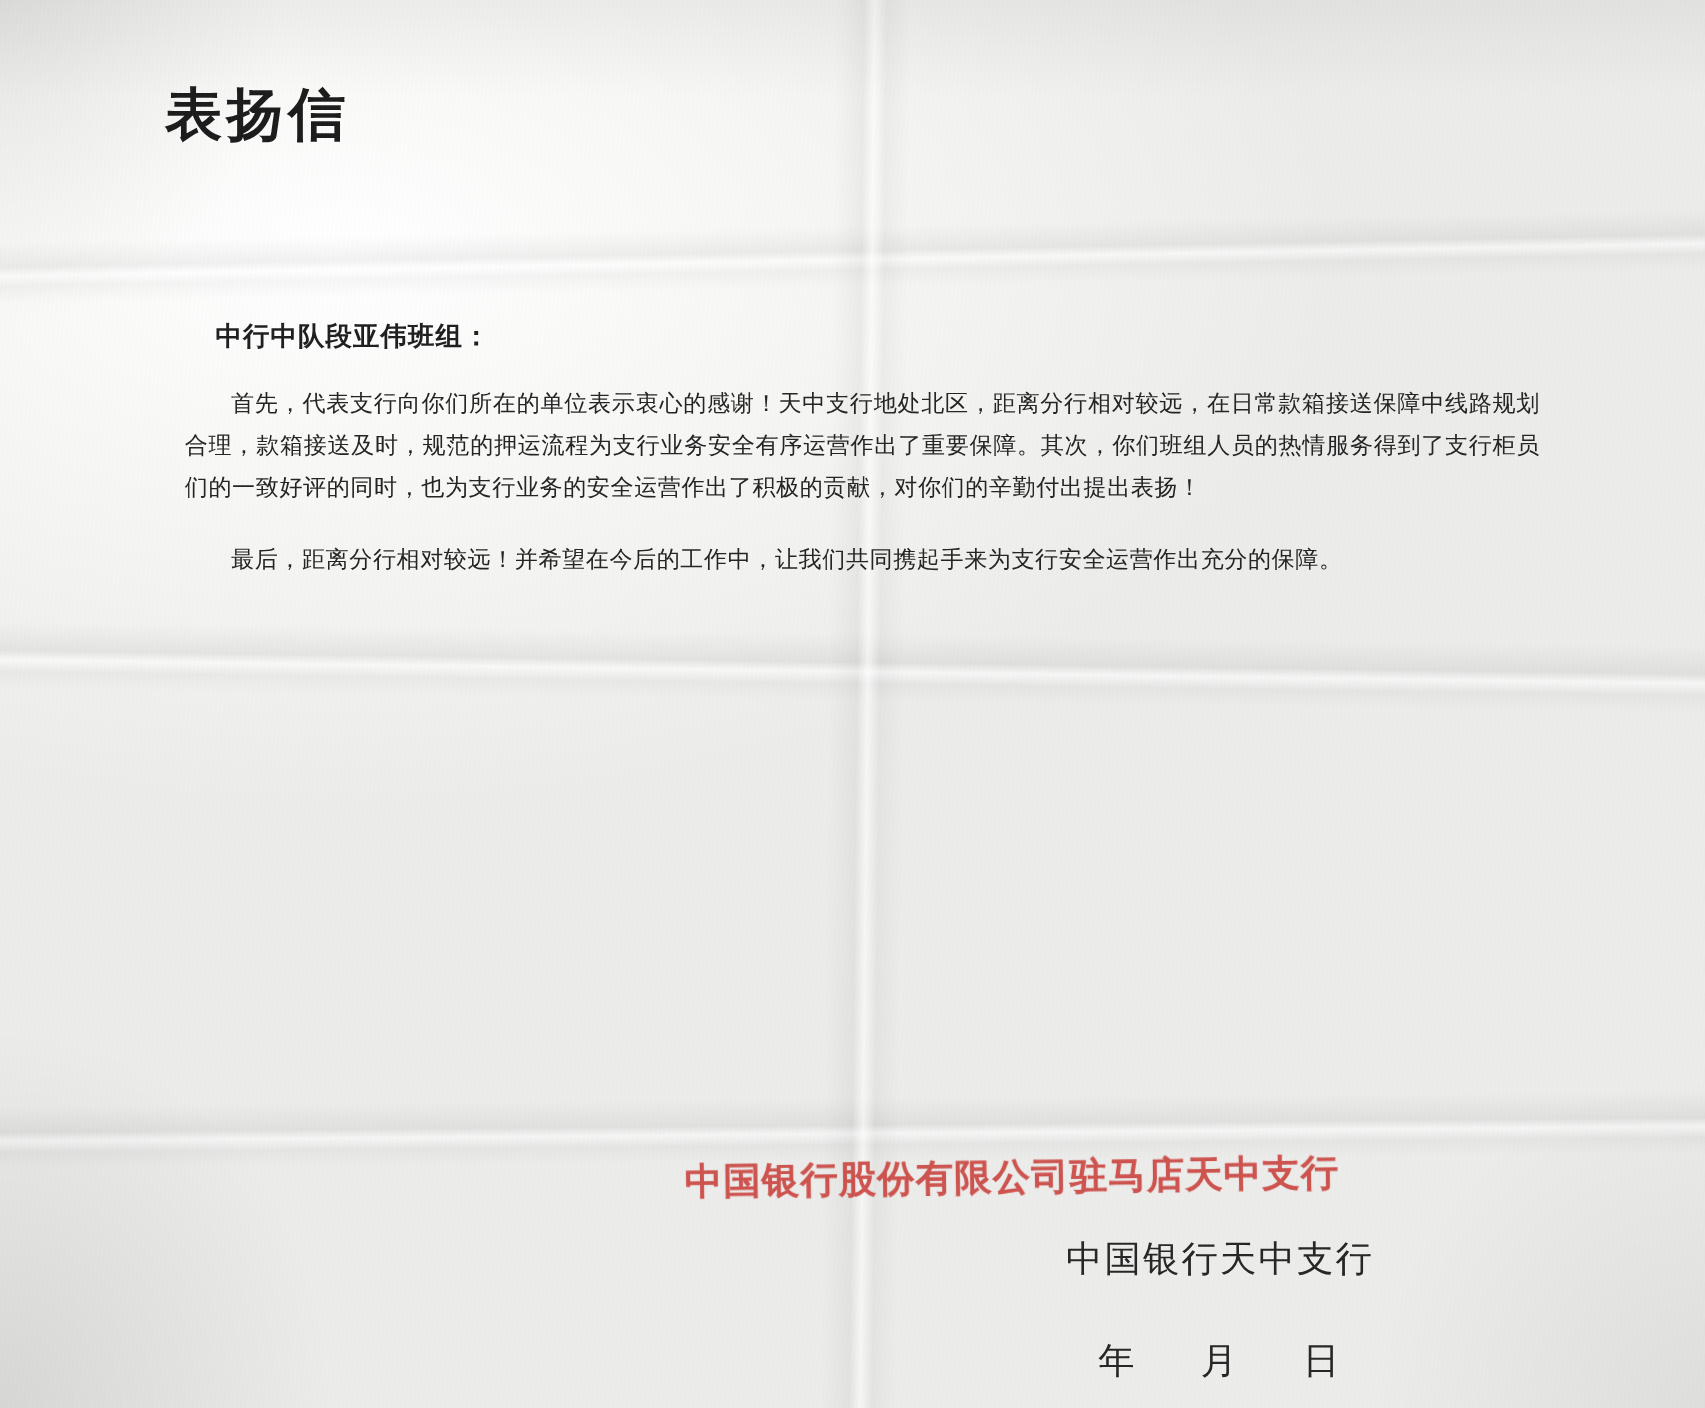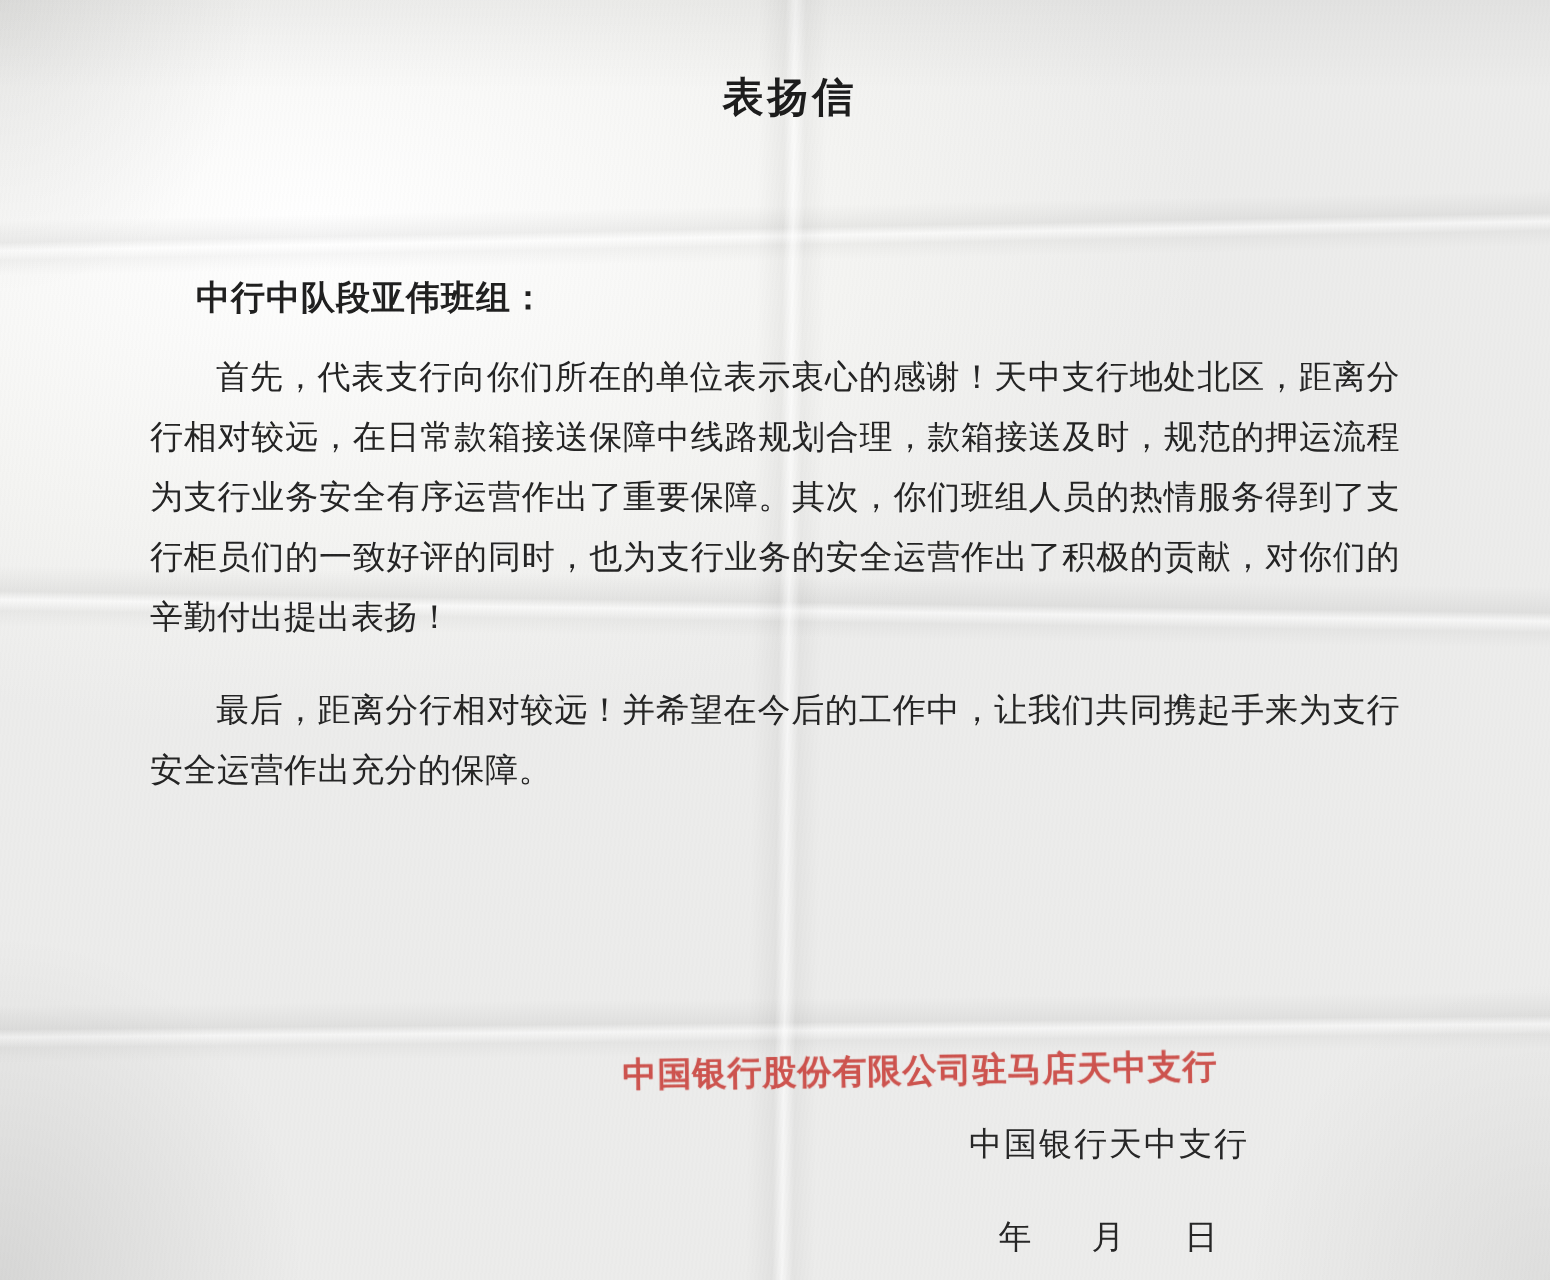--- a/index.html
+++ b/index.html
@@ -103,47 +103,48 @@
   #content {
     position: relative;
     z-index: 5;
     width: 100%;
     height: 100%;
     box-sizing: border-box;
     padding: 56px 120px 0 150px;
   }
 
   #doc-title {
-    text-align: center;
-    font-size: 41px;
+    text-align: left;
+    font-size: 52px;
     font-weight: bold;
     letter-spacing: 4px;
     color: #1c1c1c;
     margin: 14px 0 0 0;
     font-family: Liberation Sans, sans-serif;
   }
 
   #salutation {
     margin-top: 150px;
     margin-left: 46px;
-    font-size: 34px;
+    font-size: 24px;
     font-weight: bold;
     letter-spacing: 1px;
     color: #1f1f1f;
   }
 
   .para {
     margin-top: 26px;
-    font-size: 33px;
+    font-size: 21px;
     line-height: 1.82;
     color: #242424;
     text-align: justify;
     text-justify: inter-ideograph;
     letter-spacing: 0.5px;
     padding-right: 30px;
+    margin-left: 18px;
   }
   .para.indent {
     text-indent: 2em;
   }
 
   
   #signature-block {
     position: absolute;
     right: 206px;
     bottom: 20px;

